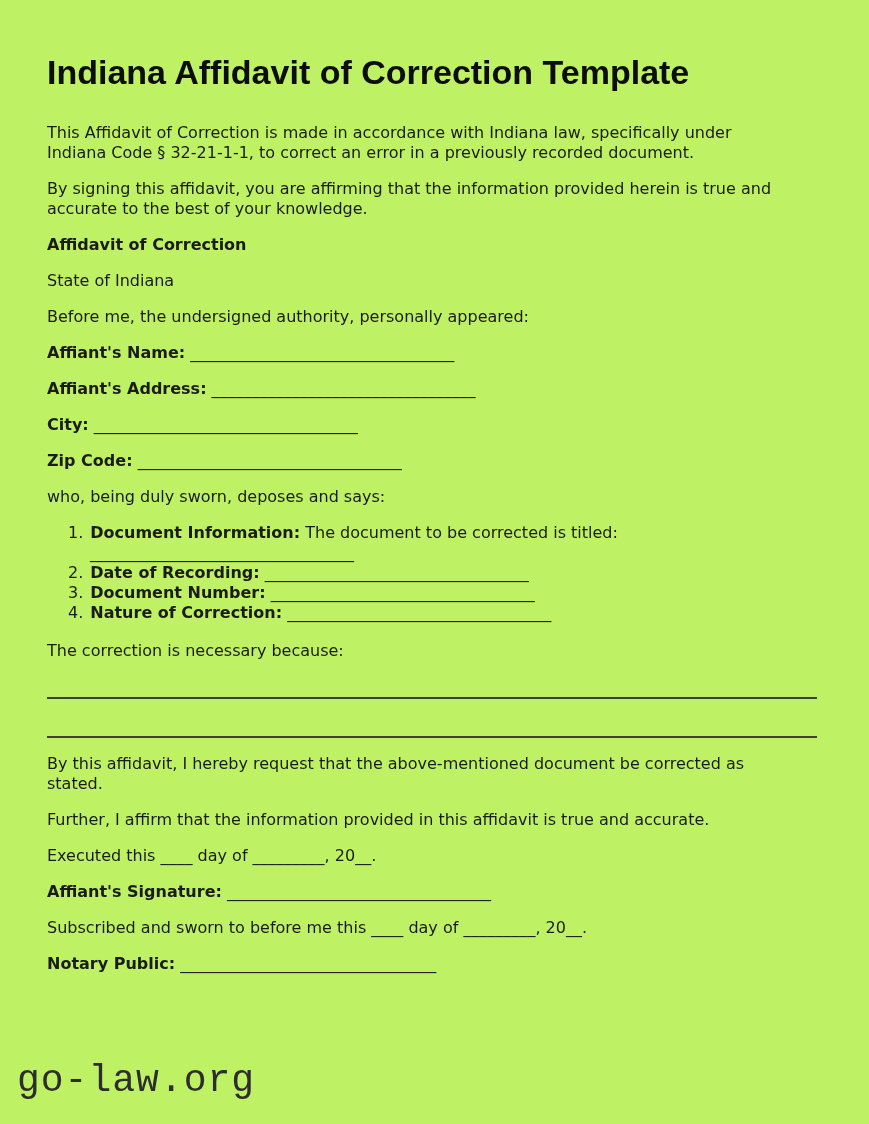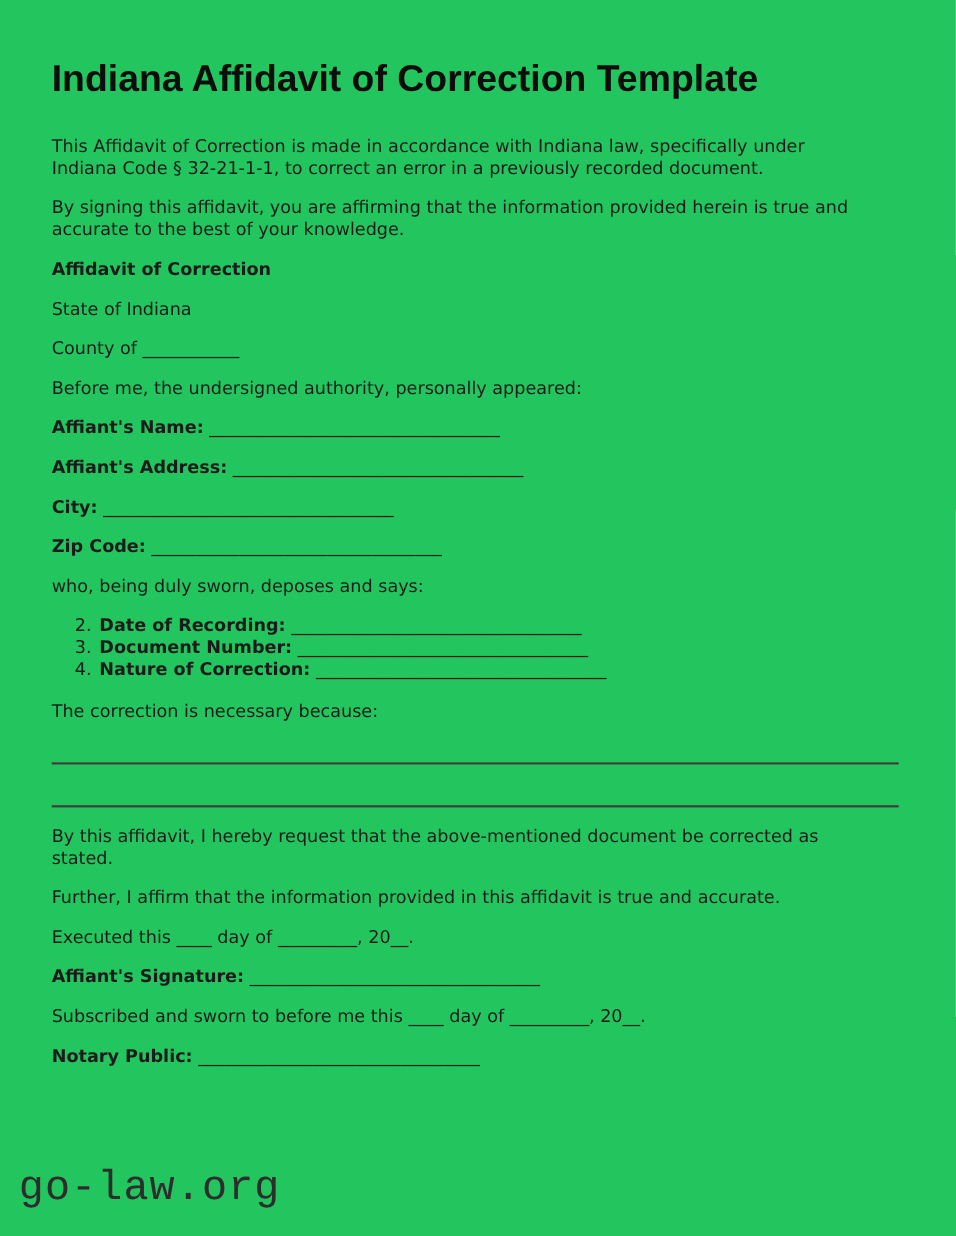--- a/index.html
+++ b/index.html
@@ -4,21 +4,21 @@
 <style>
   html, body {
     margin: 0;
     padding: 0;
     background: #ffffff;
   }
   .page {
     position: relative;
     width: 869px;
     height: 1124px;
-    background: #22c55e;
+    background: #bef264;
     box-sizing: border-box;
     padding: 52px 52px 0 47px;
     overflow: hidden;
     font-family: "DejaVu Sans", "Liberation Sans", sans-serif;
     font-size: 16px;
     line-height: 20px;
     color: #1b1b1b;
   }
   .doc-title {
     font-family: "Liberation Sans", sans-serif;
@@ -89,36 +89,39 @@
   <p>This Affidavit of Correction is made in accordance with Indiana law, specifically under
 Indiana Code § 32-21-1-1, to correct an error in a previously recorded document.</p>
 
   <p>By signing this affidavit, you are affirming that the information provided herein is true and
 accurate to the best of your knowledge.</p>
 
   <h2 class="section-heading">Affidavit of Correction</h2>
 
   <p>State of Indiana</p>
 
-  <p><span>County of </span><span>___________</span></p>
 
   <p>Before me, the undersigned authority, personally appeared:</p>
 
   <p><span class="bold">Affiant's Name:</span><span> _________________________________</span></p>
 
   <p><span class="bold">Affiant's Address:</span><span> _________________________________</span></p>
 
   <p><span class="bold">City:</span><span> _________________________________</span></p>
 
 
   <p><span class="bold">Zip Code:</span><span> _________________________________</span></p>
 
   <p>who, being duly sworn, deposes and says:</p>
 
   <ol class="numlist">
+    <li>
+      <span class="num">1.</span><span class="bold">Document Information:</span><span> The document to be corrected is titled:</span>
+      <div class="li-blank">_________________________________</div>
+    </li>
     <li>
       <span class="num">2.</span><span class="bold">Date of Recording:</span><span> _________________________________</span>
     </li>
     <li>
       <span class="num">3.</span><span class="bold">Document Number:</span><span> _________________________________</span>
     </li>
     <li>
       <span class="num">4.</span><span class="bold">Nature of Correction:</span><span> _________________________________</span>
     </li>
   </ol>

